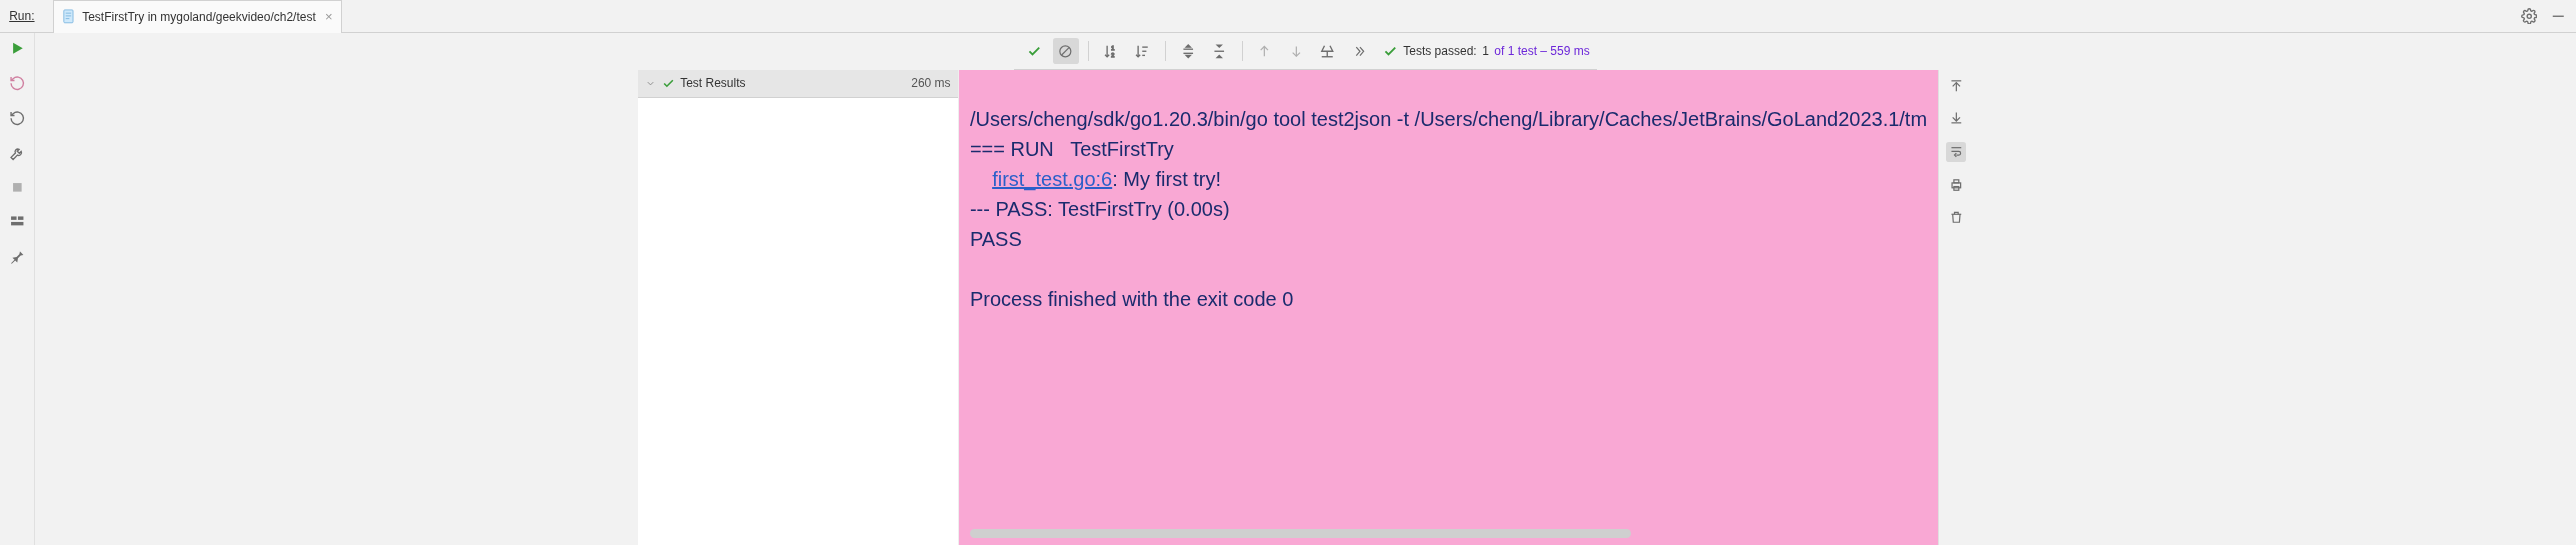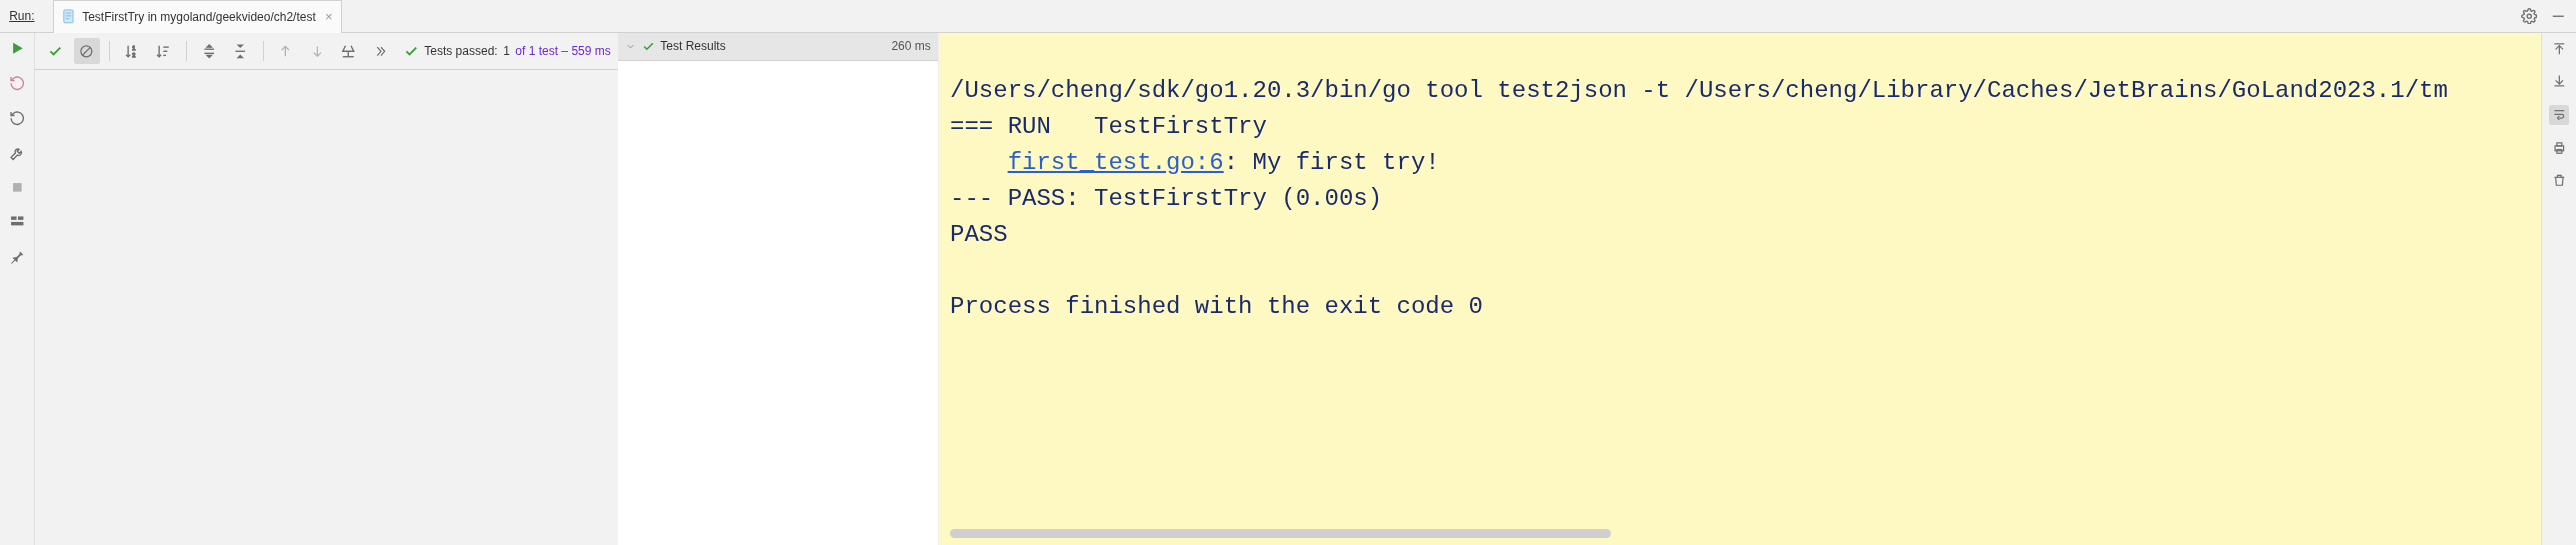--- a/index.html
+++ b/index.html
@@ -37,21 +37,21 @@
 .main-row { display: flex; flex: 1; min-height: 0; }
 
 .left-gutter {
   width: 35px; background: #f2f2f2;
   border-right: 0.9px solid #e0e0e0;
   display: flex; flex-direction: column; align-items: center;
   padding-top: 7.3px; gap: 18.4px;
 }
 .left-gutter .icon { color: #6e6e6e; cursor: pointer; }
 
-.center-col { display: flex; flex-direction: row; flex: 1; min-width: 0; }
+.center-col { display: flex; flex-direction: column; flex: 1; min-width: 0; align-items: center; }
 
 .toolbar {
   display: flex; align-items: center;
   height: 37px; padding: 0 7.3px;
   background: #f2f2f2;
   border-bottom: 0.9px solid #d1d1d1;
   gap: 5.5px;
 }
 .toolbar .tb-btn {
   display: flex; align-items: center; justify-content: center;
@@ -76,23 +76,23 @@
   height: 27.5px; padding: 0 7.3px;
   background: #e6e6e6;
   border-bottom: 0.9px solid #d1d1d1;
   font-size: 12px;
 }
 .tree-header .chev { color: #888; margin-right: 5.5px; }
 .tree-header .time { margin-left: auto; color: #555; }
 
 .console-wrap { flex: 1; display: flex; min-width: 0; }
 .console {
-  flex: 1; background: #fef9c3;
-  font-family: Liberation Mono, monospace;
-  font-size: 24px; line-height: 1.5;
+  flex: 1; background: #f9a8d4;
+  font-family: Liberation Sans, sans-serif;
+  font-size: 20px; line-height: 1.5;
   padding: 3.7px 11px;
   color: #1a2b6d;
   overflow: hidden;
   white-space: pre;
   position: relative;
 }
 .console .link { color: #2b5fc9; text-decoration: underline; cursor: pointer; }
 
 .right-gutter {
   width: 35px; background: #f2f2f2;

